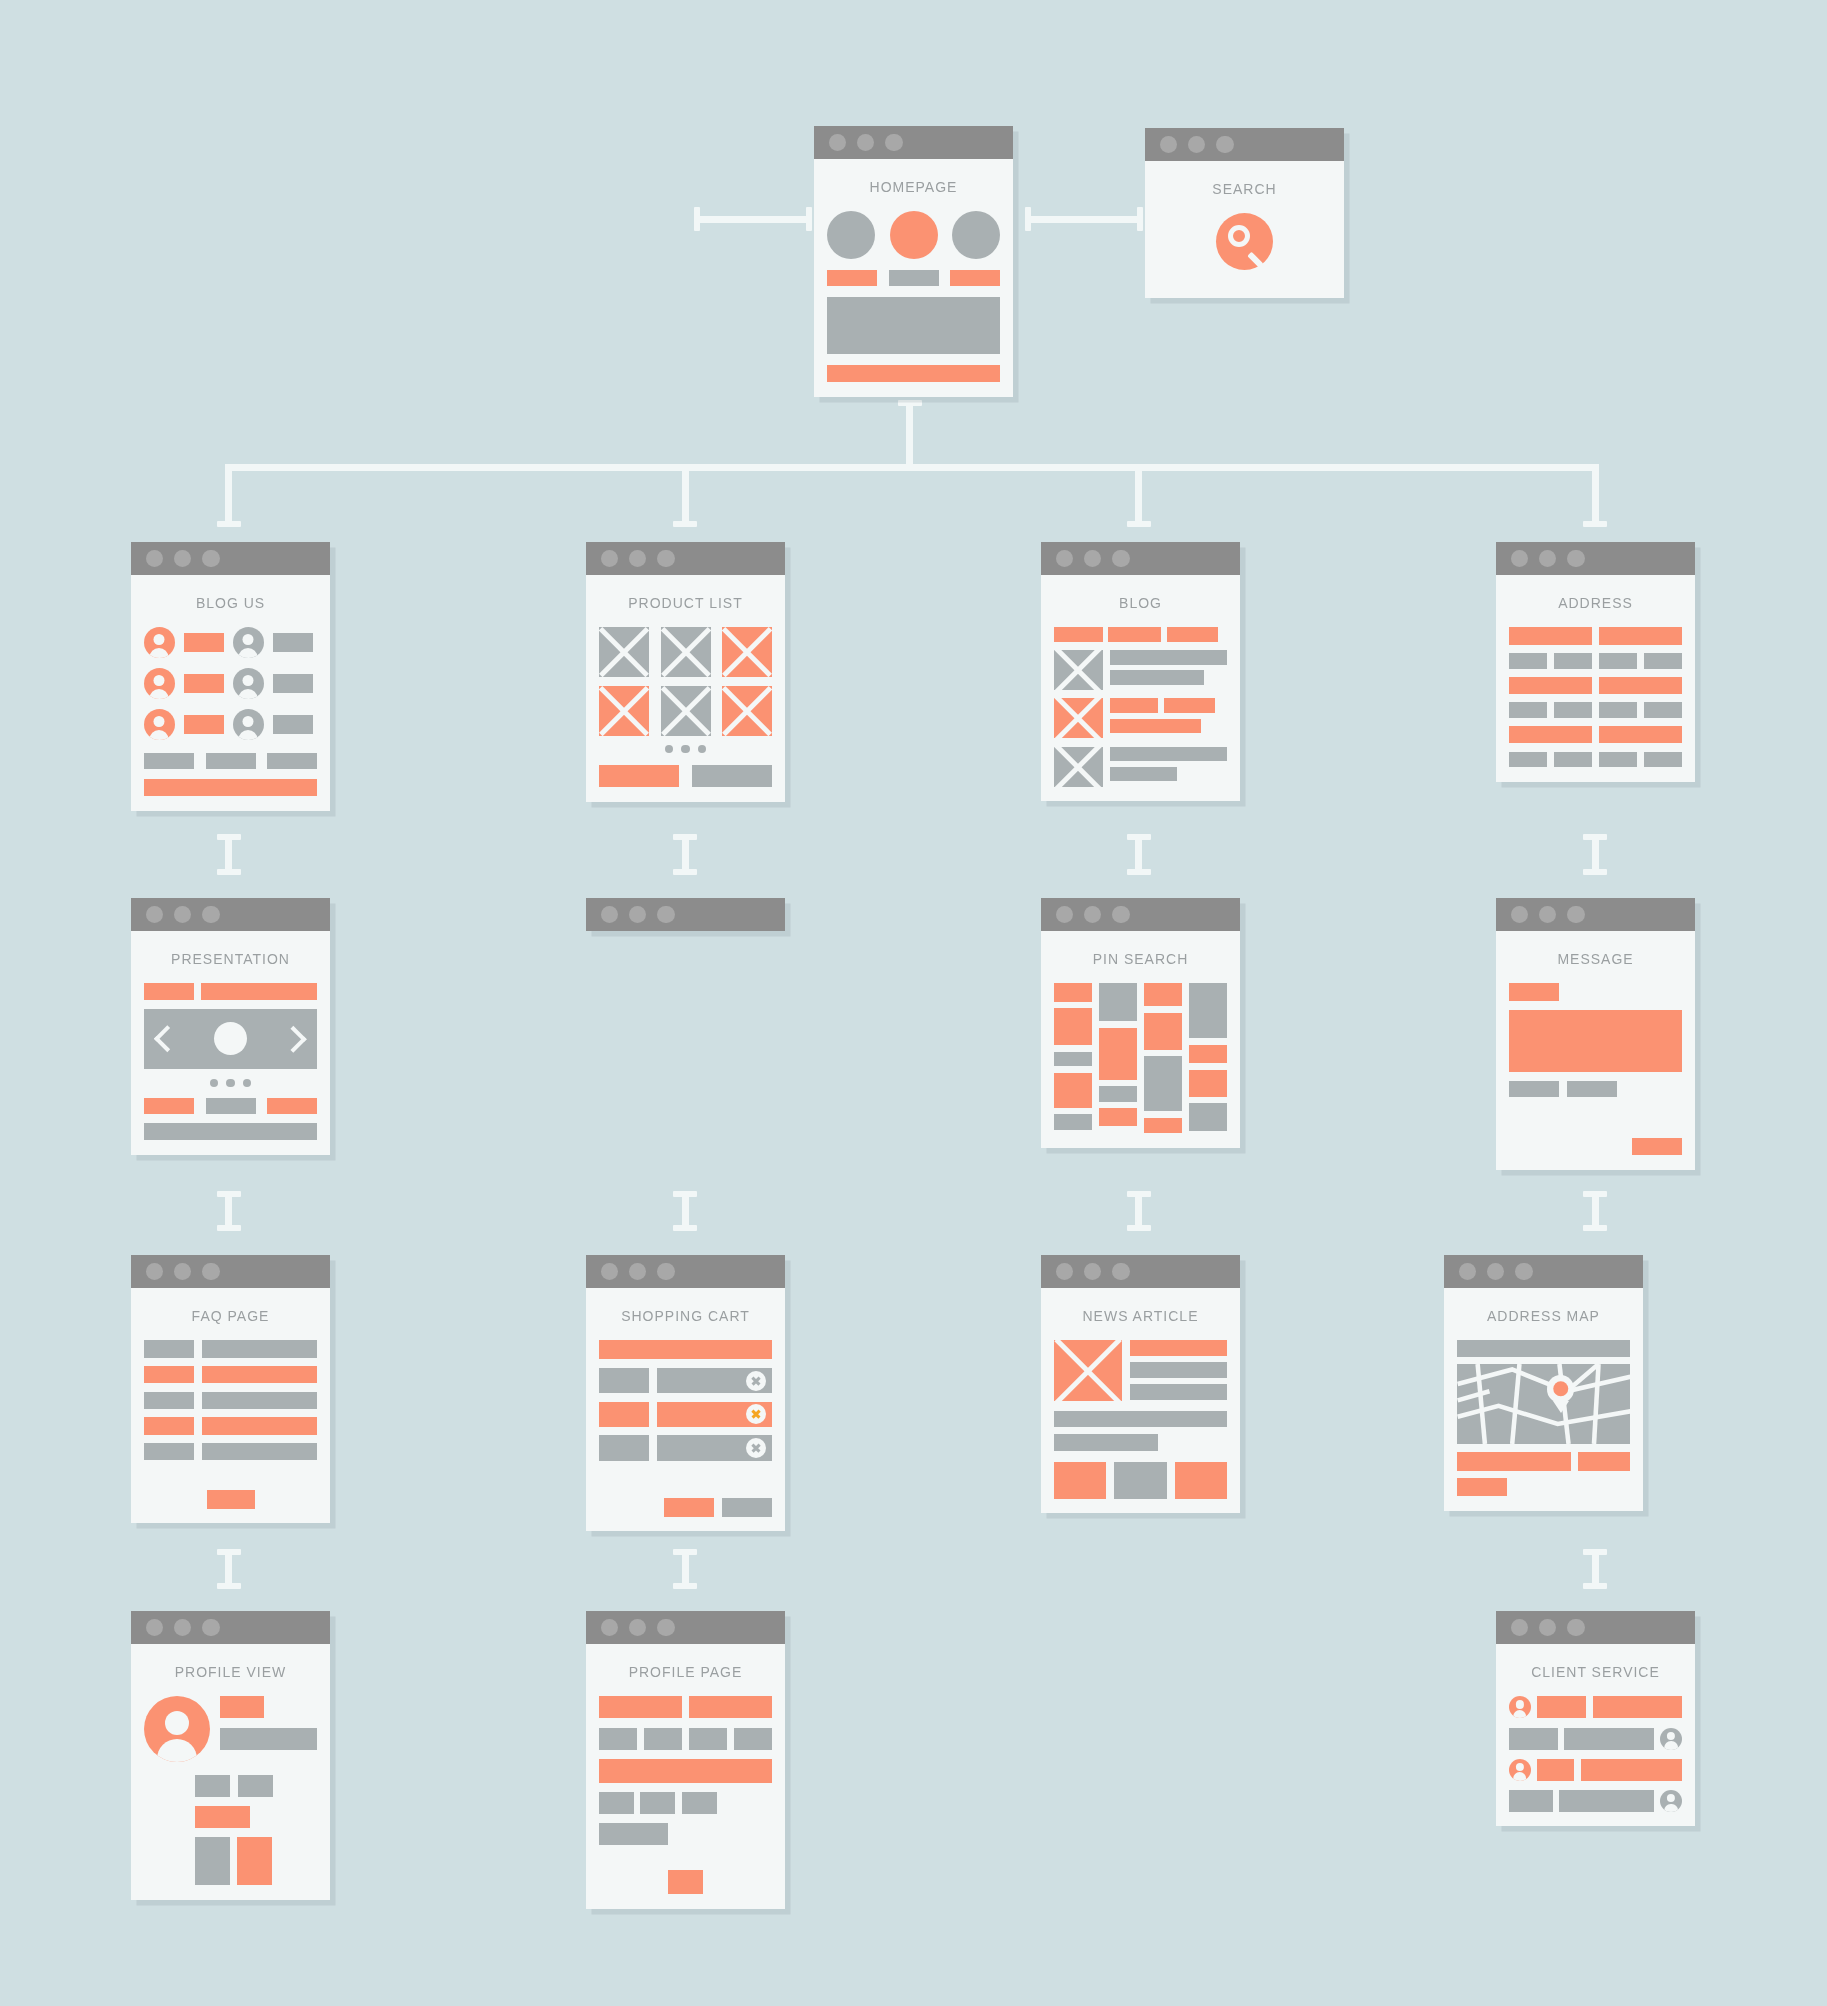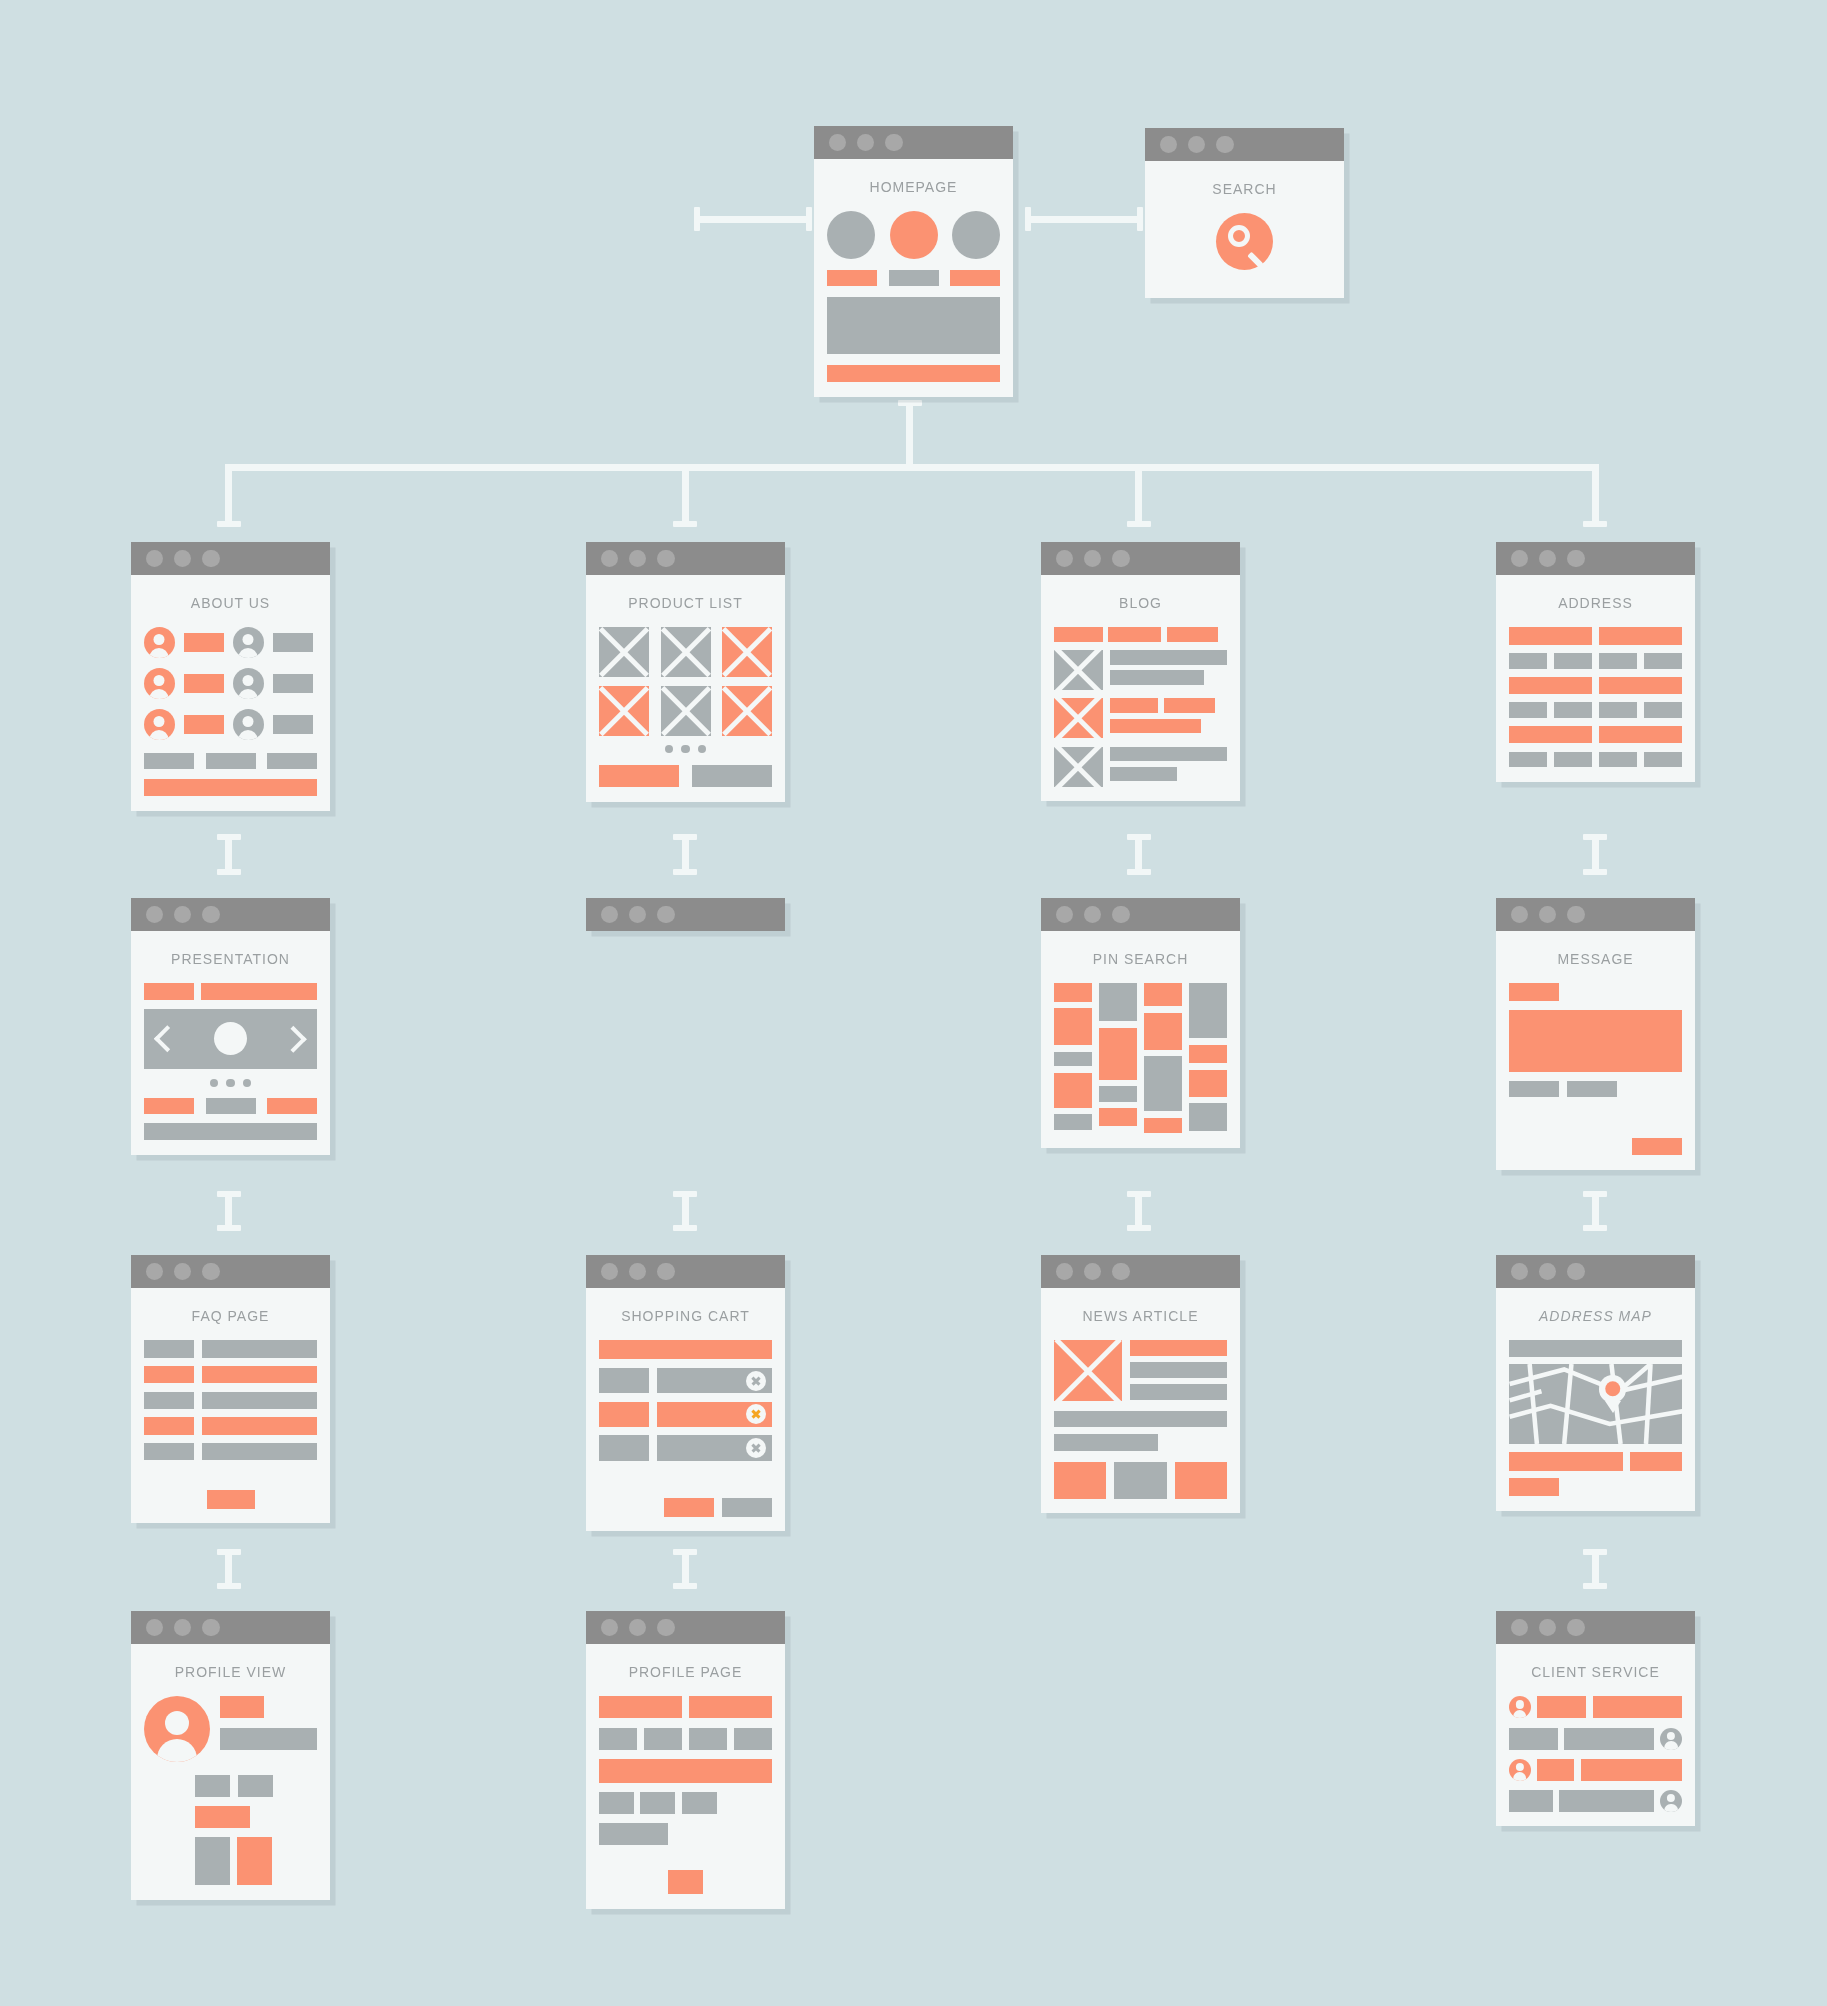--- a/index.html
+++ b/index.html
@@ -194,21 +194,21 @@
     </div>
   </div>
 
   <div class="card" style="left:131px;top:542px;">
     <div class="bar">
       <span class="dot"></span>
       <span class="dot"></span>
       <span class="dot"></span>
     </div>
     <div class="body">
-      <div class="title">ABOUT US</div>
+      <div class="title">BLOG US</div>
       <div class="row" style="gap:9.1px;align-items:center;margin-bottom:10px;">
         <span class="avatar sm orange"></span>
         <span class="o" style="width:40px;height:19px;"></span>
         <span class="avatar sm"></span>
         <span class="g" style="width:40px;height:19px;"></span>
       </div>
       <div class="row" style="gap:9.1px;align-items:center;margin-bottom:10px;">
         <span class="avatar sm orange"></span>
         <span class="o" style="width:40px;height:19px;"></span>
         <span class="avatar sm"></span>
@@ -527,21 +527,21 @@
       <div class="g" style="height:16.4px;margin-bottom:7.3px;"></div>
       <div class="g" style="height:16.4px;width:60%;margin-bottom:11px;"></div>
       <div class="row" style="gap:8.2px;">
         <span class="o" style="flex:1;height:37px;"></span>
         <span class="g" style="flex:1;height:37px;"></span>
         <span class="o" style="flex:1;height:37px;"></span>
       </div>
     </div>
   </div>
 
-  <div class="card" style="left:1496px;top:1255px;font-style:italic;">
+  <div class="card" style="left:1444px;top:1255px;">
     <div class="bar">
       <span class="dot"></span>
       <span class="dot"></span>
       <span class="dot"></span>
     </div>
     <div class="body">
       <div class="title">ADDRESS MAP</div>
       <div class="g" style="height:16.4px;margin-bottom:7.3px;"></div>
       <div class="map">
         <svg width="174" height="80" viewBox="0 0 190 88" style="position:absolute;left:0;top:0;">

